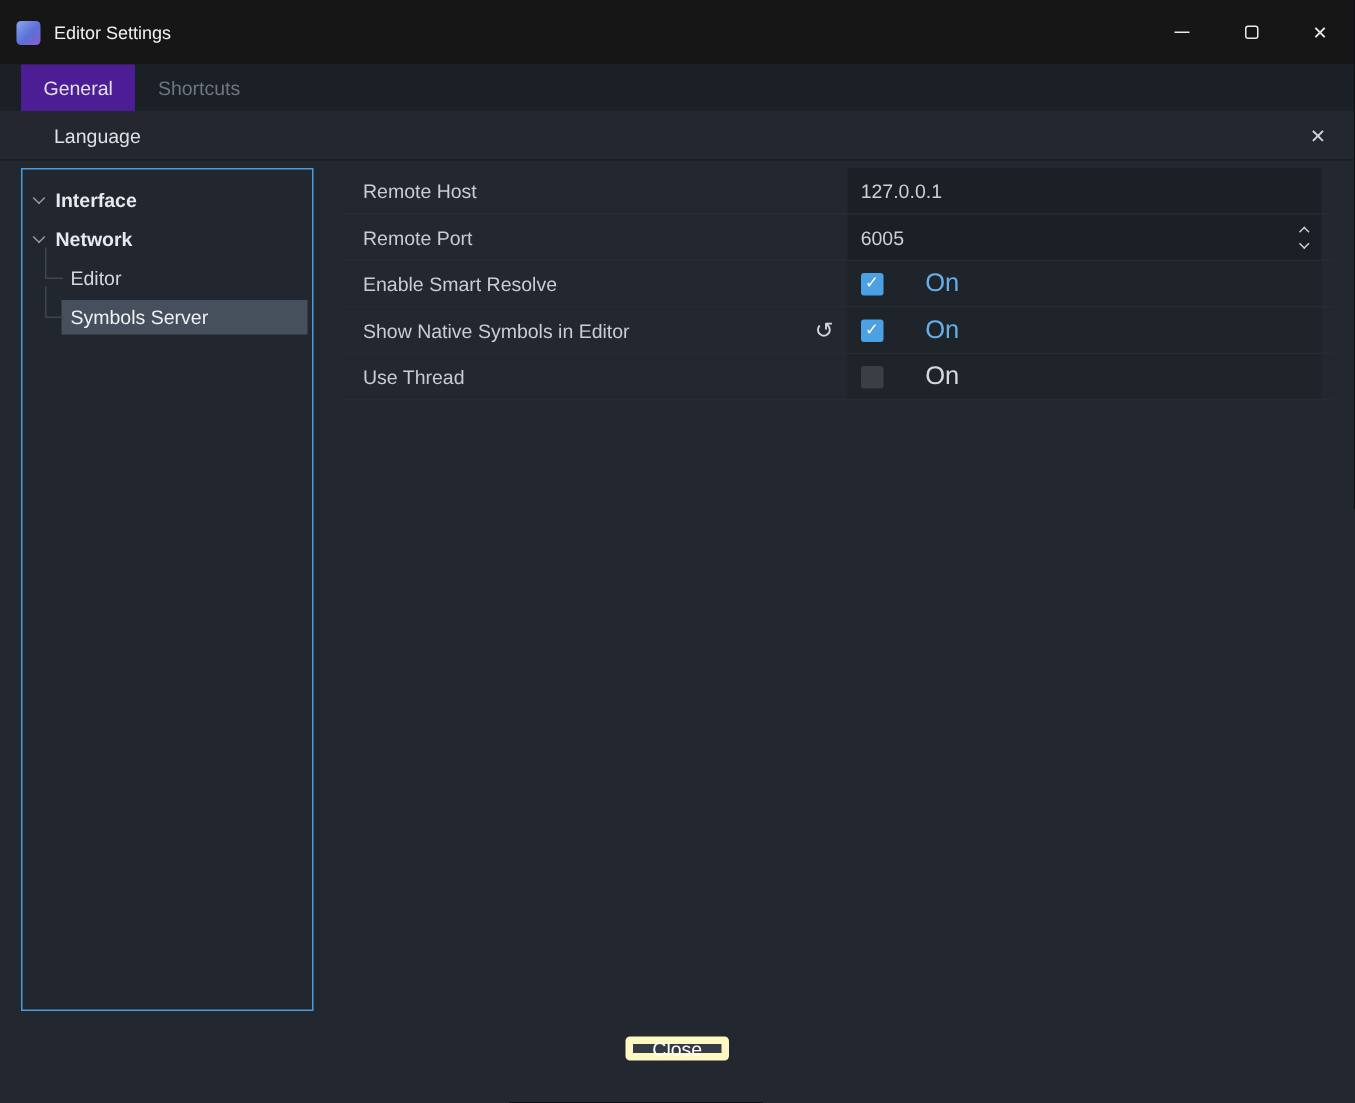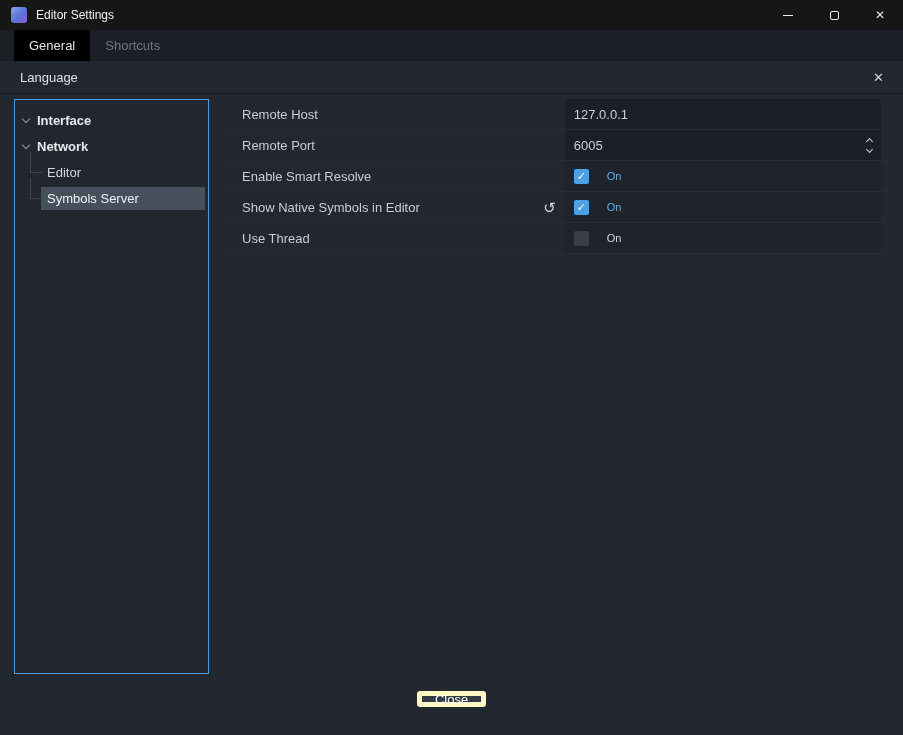--- a/index.html
+++ b/index.html
@@ -1,35 +1,35 @@
 <!DOCTYPE html>
 <html style="--accent: #4ba1e3; --focus-border: #4a9ade; --on-checked-text: #66aee8;"><head>
 <meta charset="utf-8">
 <style>
   * { margin:0; padding:0; box-sizing:border-box; }
   html,body { background:#000; font-family:"Liberation Sans","DejaVu Sans",sans-serif; }
   .window { width:903px; height:735px; background:#23272f; display:flex; flex-direction:column; color:#d6d9de; overflow:hidden; }
 
   
-  .titlebar { height:30px; background:#161616; display:flex; align-items:center; padding-left:11px; flex:0 0 auto; }
+  .titlebar { height:43px; background:#161616; display:flex; align-items:center; padding-left:11px; flex:0 0 auto; }
   .app-icon { width:16px; height:16px; border-radius:3px; background:linear-gradient(135deg,#86a6f0 0%,#5c6fd6 55%,#8a5fd0 100%); margin-right:9px; flex:0 0 auto; }
   .window-title { font-size:12px; color:#f0f0f0; }
   .window-controls { margin-left:auto; display:flex; height:100%; }
   .win-btn { width:46px; height:100%; display:flex; align-items:center; justify-content:center; color:#eaeaea; cursor:default; }
   .min-glyph { width:10px; height:1px; background:#eaeaea; display:block; }
   .max-glyph { width:9px; height:9px; border:1px solid #eaeaea; border-radius:2px; display:block; }
   .close-glyph { font-size:12px; line-height:1; }
 
   
   .tabbar { height:31px; background:#1b1f26; display:flex; align-items:stretch; padding-left:14px; flex:0 0 auto; }
   .tab { padding:0 15px; display:flex; align-items:center; font-size:13px; color:#70767f; cursor:default; }
-  .tab.active { background:#000000; color:#e0e3e8;text-align:center; }
+  .tab.active { background:#4c1d95; color:#e0e3e8;text-align:center; }
 
   
-  .searchbar { height:33px; display:flex; align-items:center; padding:0 14px 0 20px; border-bottom:1px solid #181b21; flex:0 0 auto; font-size:13px; color:#dde0e5; }
+  .searchbar { height:33px; display:flex; align-items:center; padding:0 14px 0 36px; border-bottom:1px solid #181b21; flex:0 0 auto; font-size:13px; color:#dde0e5; }
   .clear-btn { margin-left:auto; color:#d2d5da; font-size:13px; padding:2px 5px; line-height:1; }
 
   
   .main { flex:1; display:flex; padding:5px 14px 4px 14px; gap:20px; min-height:0; }
 
   
   .tree-panel { width:195px; flex:0 0 auto; border:1px solid var(--focus-border,#4a9ade); background:#22262e; padding-top:7px; overflow:hidden; }
   .tree-item { height:26px; display:flex; align-items:center; font-size:13px; color:#d4d7dc; position:relative; cursor:default; }
   .tree-item.section .tree-label { font-weight:bold; color:#e6e9ed; }
   .arrow-box { width:10px; margin-left:6px; display:flex; justify-content:center; flex:0 0 auto; }
@@ -46,21 +46,21 @@
   .revert-btn { margin-left:auto; margin-right:9px; color:#d4d7dc; font-size:15px; line-height:1; cursor:default; }
   .row-value { width:48.5%; flex:0 0 auto; display:flex; align-items:center; background:#1f242b; }
   .row-value.field { background:#1c2026; padding-left:9px; font-size:13px; color:#ccd0d6; }
   .spin-arrows { margin-left:auto; margin-right:9px; display:flex; flex-direction:column; align-items:center; gap:3px; }
   .chev-up-sm { width:5px; height:5px; border-left:1px solid #cdd1d7; border-top:1px solid #cdd1d7; transform:rotate(45deg); display:block; }
   .chev-down-sm { width:5px; height:5px; border-right:1px solid #cdd1d7; border-bottom:1px solid #cdd1d7; transform:rotate(45deg); display:block; }
   .checkbox { width:15px; height:15px; border-radius:2px; background:#3a3f46; margin-left:9px; display:flex; align-items:center; justify-content:center; flex:0 0 auto; cursor:default; }
   .checkbox.checked { background:var(--accent,#4ba1e3); }
   .check-glyph { display:none; color:#fff; font-size:11px; font-weight:bold; line-height:1; }
   .checkbox.checked .check-glyph { display:block; }
-  .on-label { margin-left:18px; font-size:11px; color:#d6d9de; }
+  .on-label { margin-left:28px; font-size:17px; color:#d6d9de; }
   .checkbox.checked + .on-label { color:var(--on-checked-text,#66aee8); }
 
   
   .footer { flex:0 0 auto; height:57px; display:flex; justify-content:center; align-items:flex-start; padding-top:13px; }
   .close-button { height:16px; padding:0 13px; background:#353b44; border:5px solid #fef9c3; border-radius:3px; color:#ffffff; font-size:13px; display:flex; align-items:center; cursor:default; }
 </style>
 </head>
 <body>
 
 <div class="window">

